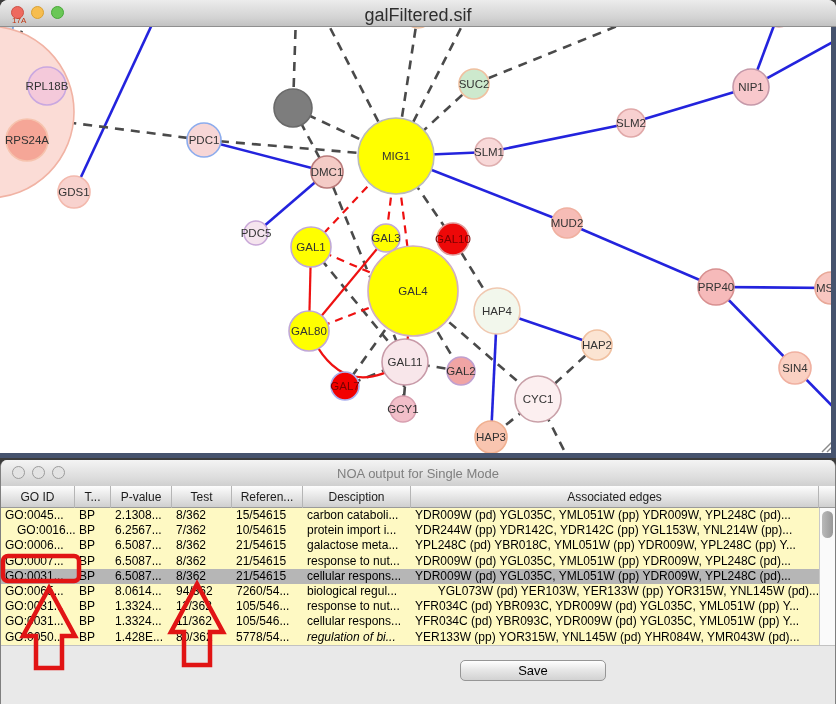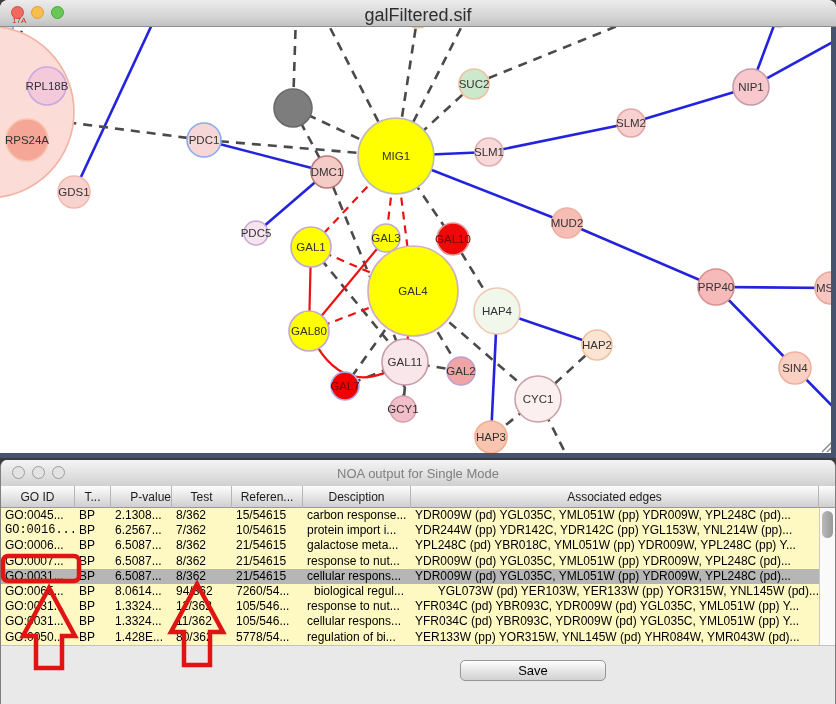--- a/index.html
+++ b/index.html
@@ -253,38 +253,38 @@
 <div class="dwin">
   <div class="dtitlebar">
     <div class="dtl" style="left:11px"></div>
     <div class="dtl" style="left:31px"></div>
     <div class="dtl" style="left:51px"></div>
     <div class="dtitle">NOA output for Single Mode</div>
   </div>
   <div class="theader" id="thead">
       <div class="hcell" style="left: 0px; width: 74px;">GO ID</div>
       <div class="hcell" style="left: 74px; width: 36px;">T...</div>
-      <div class="hcell" style="left: 110px; width: 61px; text-align: right;">P-value</div>
+      <div class="hcell" style="left: 110px; width: 61px;">P-value</div>
       <div class="hcell" style="left: 171px; width: 60px;">Test</div>
       <div class="hcell" style="left: 231px; width: 71px;">Referen...</div>
       <div class="hcell" style="left: 302px; width: 108px;">Desciption</div>
       <div class="hcell" style="left: 410px; width: 408px;">Associated edges</div>
     </div>
   <div class="tbody" id="tbody">
       <div class="trow" style="top: 0px;">
         <div class="tcell" style="left: 0px; width: 74px;">GO:0045...</div>
         <div class="tcell" style="left: 74px; width: 36px;">BP</div>
         <div class="tcell" style="left: 110px; width: 61px;">2.1308...</div>
         <div class="tcell" style="left: 171px; width: 60px;">8/362</div>
         <div class="tcell" style="left: 231px; width: 71px;">15/54615</div>
-        <div class="tcell" style="left: 302px; width: 108px;">carbon response...</div>
+        <div class="tcell" style="left: 302px; width: 108px;">carbon cataboli...</div>
         <div class="tcell" style="left: 410px; width: 408px;">YDR009W (pd) YGL035C, YML051W (pp) YDR009W, YPL248C (pd)...</div>
       </div>
       <div class="trow" style="top: 15.2px;">
-        <div class="tcell" style="left: 0px; width: 74px; font-family: Liberation Mono, monospace;">GO:0016...</div>
+        <div class="tcell" style="left: 12px; width: 74px;">GO:0016...</div>
         <div class="tcell" style="left: 74px; width: 36px;">BP</div>
         <div class="tcell" style="left: 110px; width: 61px;">6.2567...</div>
         <div class="tcell" style="left: 171px; width: 60px;">7/362</div>
         <div class="tcell" style="left: 231px; width: 71px;">10/54615</div>
         <div class="tcell" style="left: 302px; width: 108px;">protein import i...</div>
         <div class="tcell" style="left: 410px; width: 408px;">YDR244W (pp) YDR142C, YDR142C (pp) YGL153W, YNL214W (pp)...</div>
       </div>
       <div class="trow" style="top: 30.4px;">
         <div class="tcell" style="left: 0px; width: 74px;">GO:0006...</div>
         <div class="tcell" style="left: 74px; width: 36px;">BP</div>
@@ -311,21 +311,21 @@
         <div class="tcell" style="left: 231px; width: 71px;">21/54615</div>
         <div class="tcell" style="left: 302px; width: 108px;">cellular respons...</div>
         <div class="tcell" style="left: 410px; width: 408px;">YDR009W (pd) YGL035C, YML051W (pp) YDR009W, YPL248C (pd)...</div>
       </div>
       <div class="trow" style="top: 76px;">
         <div class="tcell" style="left: 0px; width: 74px;">GO:0065...</div>
         <div class="tcell" style="left: 74px; width: 36px;">BP</div>
         <div class="tcell" style="left: 110px; width: 61px;">8.0614...</div>
         <div class="tcell" style="left: 171px; width: 60px;">94/362</div>
         <div class="tcell" style="left: 231px; width: 71px;">7260/54...</div>
-        <div class="tcell" style="left: 302px; width: 108px; text-align: center;">biological regul...</div>
+        <div class="tcell" style="left: 302px; width: 108px;">biological regul...</div>
         <div class="tcell" style="left: 410px; width: 408px; text-align: right;">YGL073W (pd) YER103W, YER133W (pp) YOR315W, YNL145W (pd)...</div>
       </div>
       <div class="trow" style="top: 91.2px;">
         <div class="tcell" style="left: 0px; width: 74px;">GO:0031...</div>
         <div class="tcell" style="left: 74px; width: 36px;">BP</div>
         <div class="tcell" style="left: 110px; width: 61px;">1.3324...</div>
         <div class="tcell" style="left: 171px; width: 60px;">11/362</div>
         <div class="tcell" style="left: 231px; width: 71px;">105/546...</div>
         <div class="tcell" style="left: 302px; width: 108px;">response to nut...</div>
         <div class="tcell" style="left: 410px; width: 408px;">YFR034C (pd) YBR093C, YDR009W (pd) YGL035C, YML051W (pp) Y...</div>
@@ -338,21 +338,21 @@
         <div class="tcell" style="left: 231px; width: 71px;">105/546...</div>
         <div class="tcell" style="left: 302px; width: 108px;">cellular respons...</div>
         <div class="tcell" style="left: 410px; width: 408px;">YFR034C (pd) YBR093C, YDR009W (pd) YGL035C, YML051W (pp) Y...</div>
       </div>
       <div class="trow" style="top: 121.6px;">
         <div class="tcell" style="left: 0px; width: 74px;">GO:0050...</div>
         <div class="tcell" style="left: 74px; width: 36px;">BP</div>
         <div class="tcell" style="left: 110px; width: 61px;">1.428E...</div>
         <div class="tcell" style="left: 171px; width: 60px;">80/362</div>
         <div class="tcell" style="left: 231px; width: 71px;">5778/54...</div>
-        <div class="tcell" style="left: 302px; width: 108px;">regulation of bi...</div>
+        <div class="tcell" style="left: 302px; width: 108px; font-style: italic;">regulation of bi...</div>
         <div class="tcell" style="left: 410px; width: 408px;">YER133W (pp) YOR315W, YNL145W (pd) YHR084W, YMR043W (pd)...</div>
       </div>
     </div>
   <div class="vscroll">
     <div class="vthumb"></div>
   </div>
   <div class="btnpanel">
     <div class="btn" id="saveBtn">Save</div>
   </div>
 </div>

